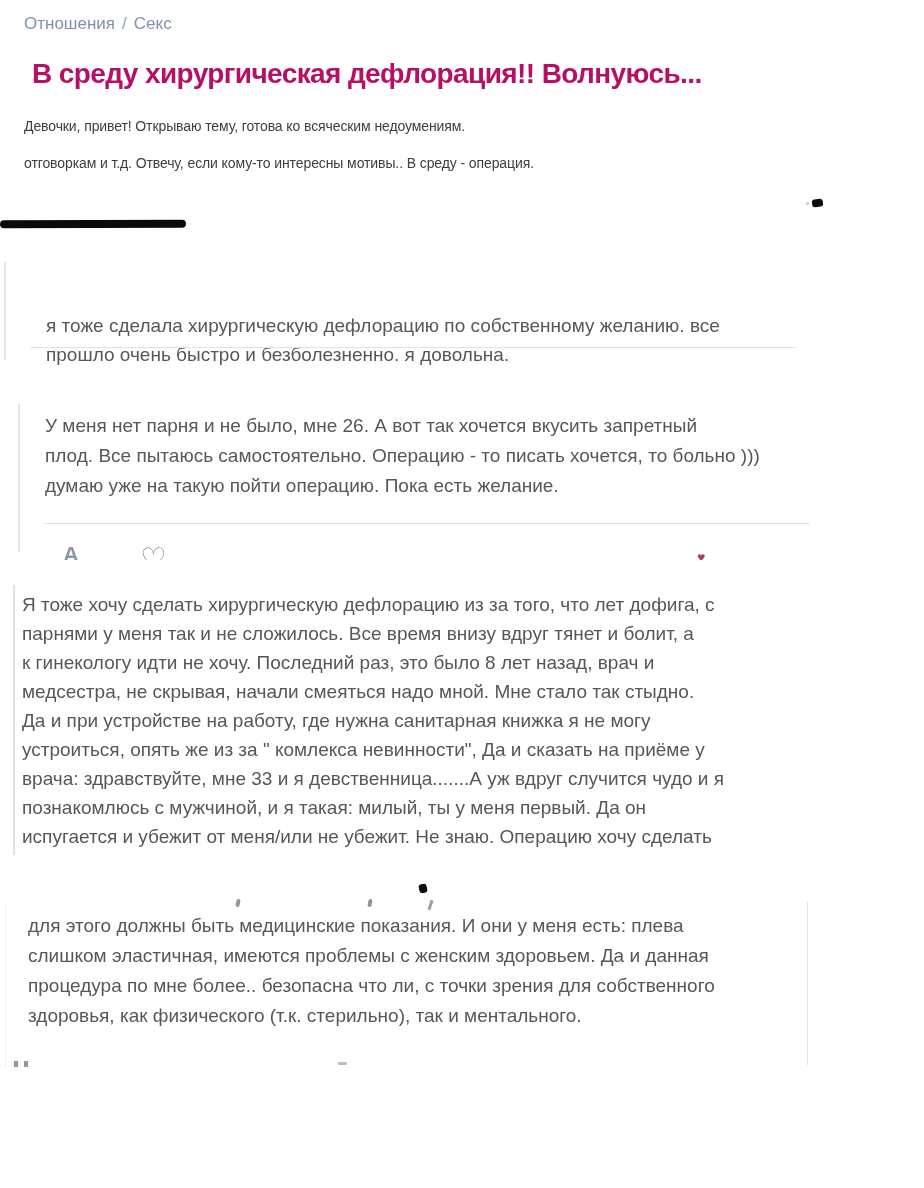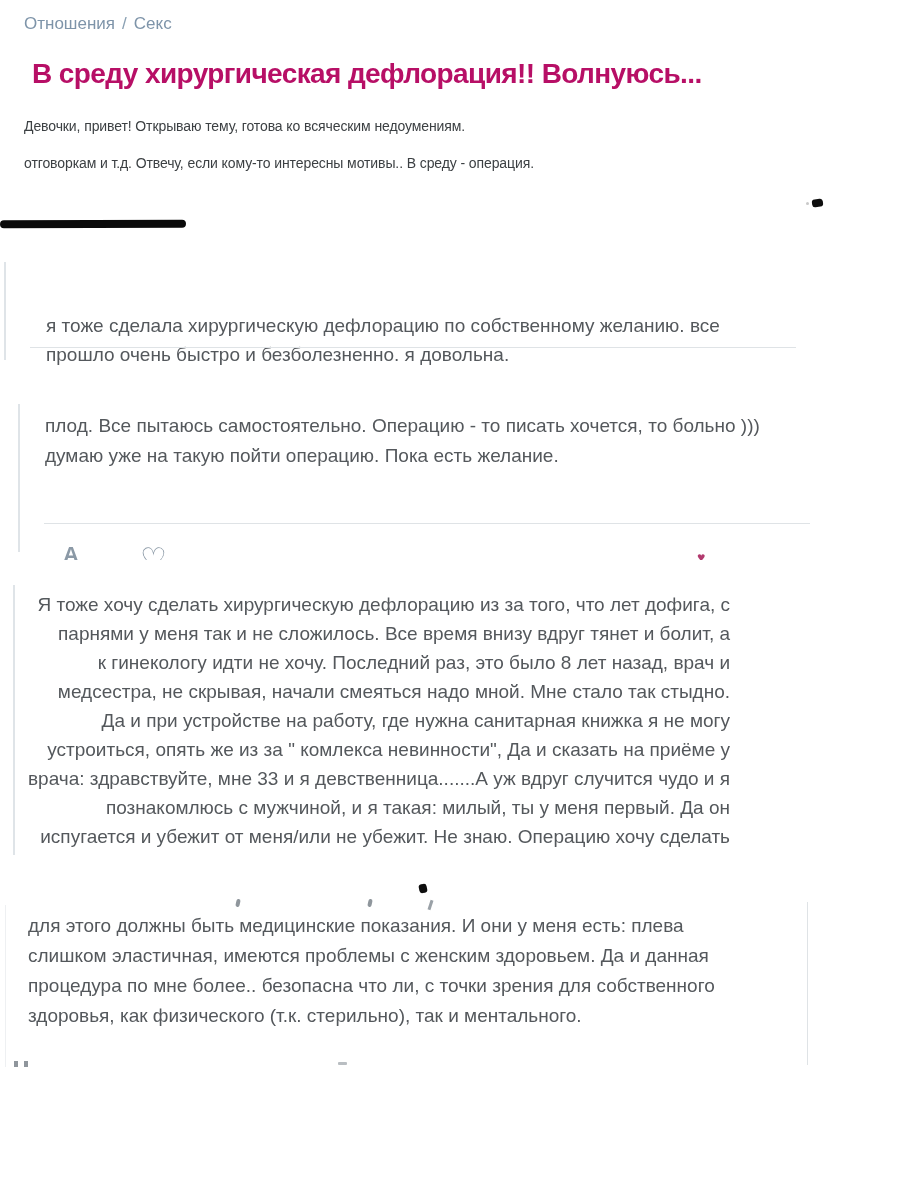--- a/index.html
+++ b/index.html
@@ -55,35 +55,36 @@
     <div class="ctext" style="left:46px;top:271px;line-height:29px;margin-top:40px;">
         <div class="tline">я тоже сделала хирургическую дефлорацию по собственному желанию. все</div>
         <div class="tline">прошло очень быстро и безболезненно. я довольна.</div>
       </div>
     <div class="divider" style="left:30px;top:347px;width:766px;"></div>
   </section>
 
   <section class="comment">
     <div class="qborder" style="left:18px;top:404px;height:148px;"></div>
     <div class="ctext" style="left:45px;top:411px;line-height:30px;">
+        <div class="tline">У меня нет парня и не было, мне 26. А вот так хочется вкусить запретный</div>
         <div class="tline">плод. Все пытаюсь самостоятельно. Операцию - то писать хочется, то больно )))</div>
         <div class="tline">думаю уже на такую пойти операцию. Пока есть желание.</div>
       </div>
     <div class="divider" style="left:44px;top:523px;width:766px;"></div>
   </section>
 
   <div class="iconrow">
     <span class="icon" style="left:63px;top:-3px;font-size:22px;font-weight:bold;">А</span>
     <span class="icon" style="left:140px;top:-4px;font-size:30px;">♡</span>
     <span class="icon" style="left:697px;top:4px;font-size:14px;color:#b23a6e;">♥</span>
   </div>
 
   <section class="comment">
     <div class="qborder" style="left:13px;top:585px;height:270px;"></div>
-    <div class="ctext" style="left:28px;top:590px;line-height:29px;text-align:right;">
+    <div class="ctext" style="left:22px;top:590px;line-height:29px;">
         <div class="tline">Я тоже хочу сделать хирургическую дефлорацию из за того, что лет дофига, с</div>
         <div class="tline">парнями у меня так и не сложилось. Все время внизу вдруг тянет и болит, а</div>
         <div class="tline">к гинекологу идти не хочу. Последний раз, это было 8 лет назад, врач и</div>
         <div class="tline">медсестра, не скрывая, начали смеяться надо мной. Мне стало так стыдно.</div>
         <div class="tline">Да и при устройстве на работу, где нужна санитарная книжка я не могу</div>
         <div class="tline">устроиться, опять же из за " комлекса невинности", Да и сказать на приёме у</div>
         <div class="tline">врача: здравствуйте, мне 33 и я девственница.......А уж вдруг случится чудо и я</div>
         <div class="tline">познакомлюсь с мужчиной, и я такая: милый, ты у меня первый. Да он</div>
         <div class="tline">испугается и убежит от меня/или не убежит. Не знаю. Операцию хочу сделать</div>
       </div>

